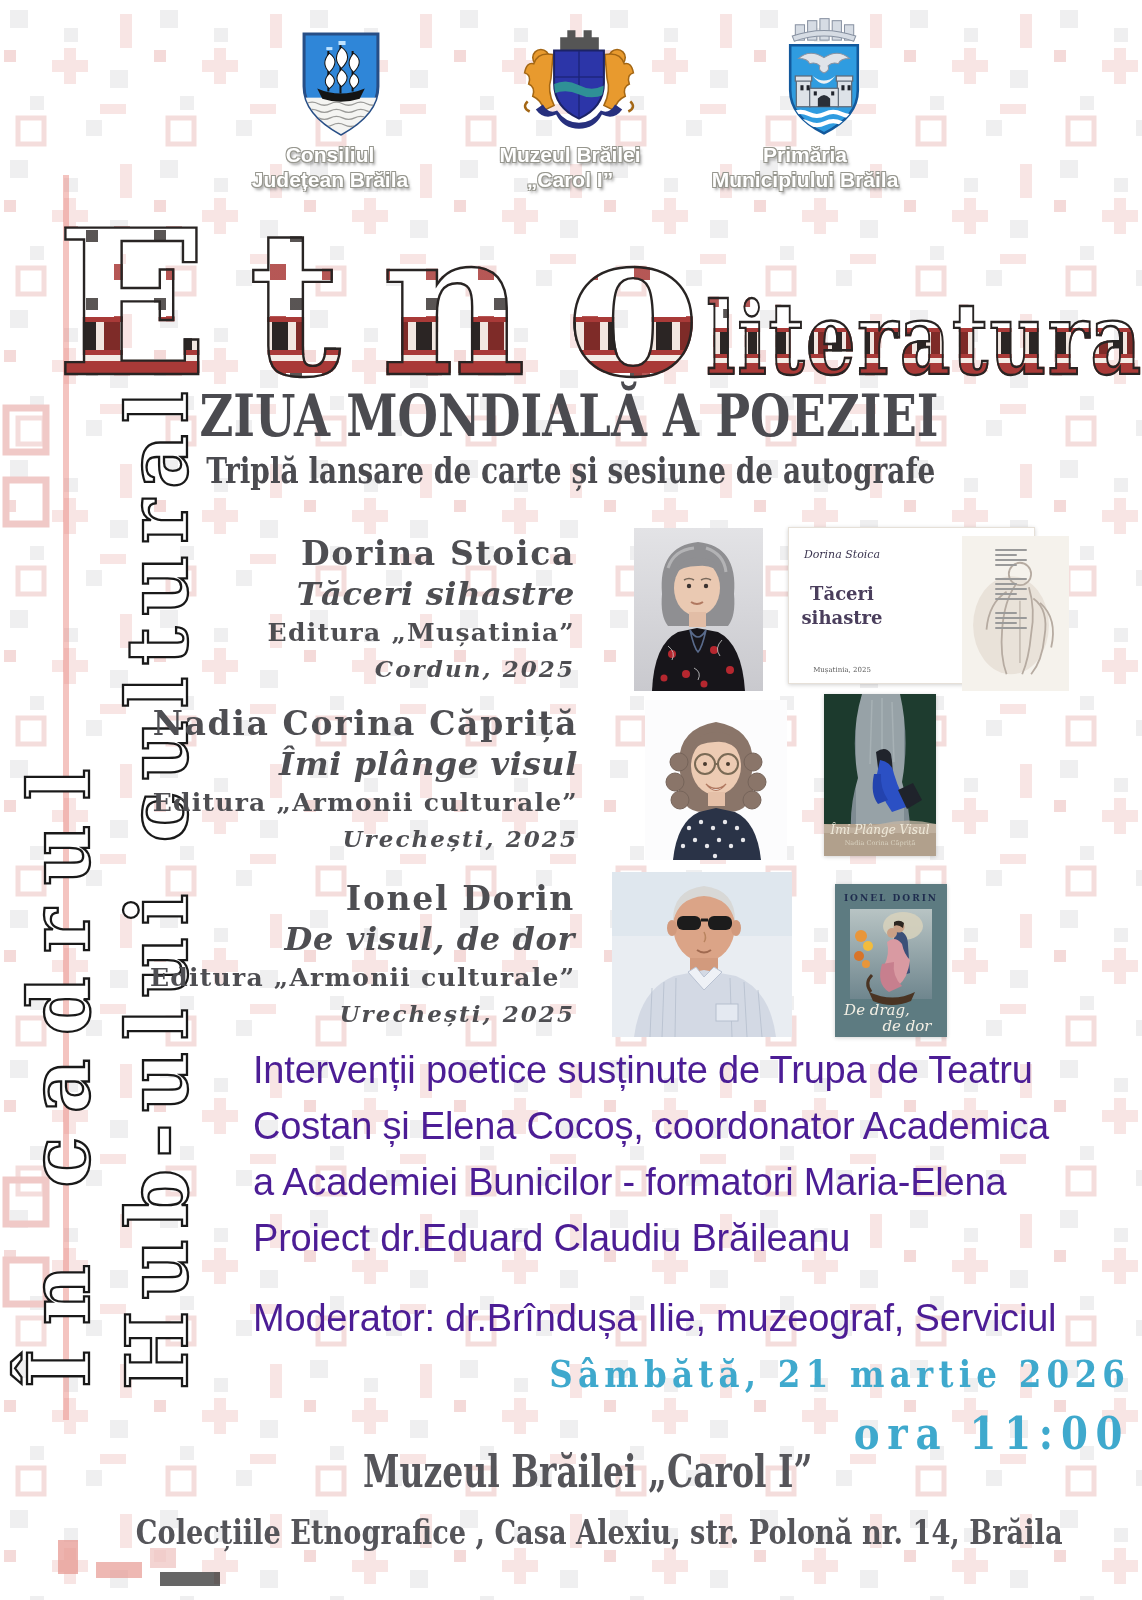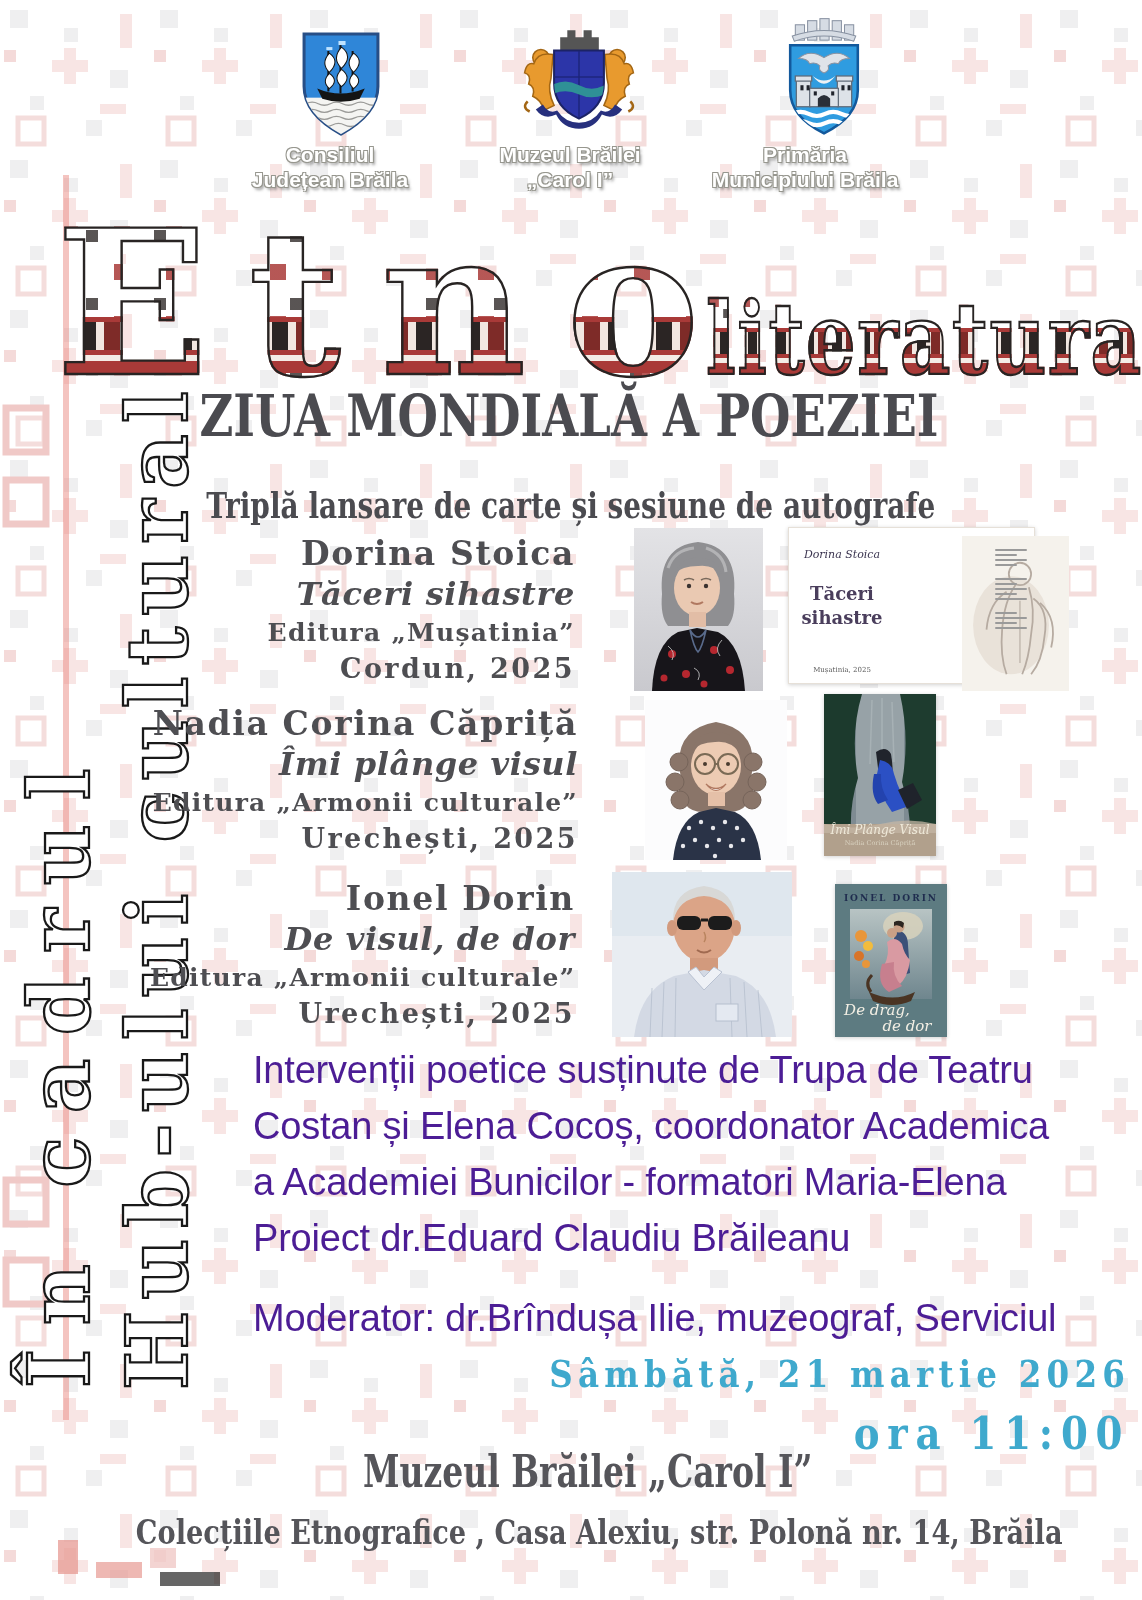--- a/index.html
+++ b/index.html
@@ -40,37 +40,37 @@
       conic-gradient(at 9px 9px,rgba(0,0,0,0) 0 270deg,rgba(43,37,36,.78) 270deg);
     background-size:auto,auto 22px,40px 40px,56px 56px;
     background-position:0 0,left calc(100% - 35px),4px 6px,22px 20px;
     background-repeat:no-repeat,repeat-x,repeat,repeat;}
 
   
   .heading{position:absolute;left:0;right:4px;top:382px;text-align:center;color:#4b4b50;
     font-family:"DejaVu Serif",serif;font-weight:700;font-size:58px;}
   .heading>span{display:inline-block;transform:scaleX(.80);transform-origin:center;white-space:nowrap;}
   .tagline{position:absolute;left:0;right:0;top:450px;text-align:center;color:#4b4b50;
-    font-family:"DejaVu Serif",serif;font-weight:700;font-size:35px;margin-top:35px;}
+    font-family:"DejaVu Serif",serif;font-weight:700;font-size:35px;}
   .tagline>span{display:inline-block;transform:scaleX(.80);transform-origin:center;white-space:nowrap;}
 
   
   .side{position:absolute;writing-mode:vertical-rl;transform:rotate(180deg);
     font-family:"DejaVu Serif",serif;font-weight:700;font-size:84px;white-space:nowrap;
     color:#fff;-webkit-text-stroke:2.3px #191919;line-height:1.1;}
   .side1{left:14px;top:788px;height:600px;letter-spacing:.28em;}
   .side2{left:112px;top:550px;height:840px;letter-spacing:.13em;}
 
   
   .author{position:absolute;text-align:right;color:#4e4e52;white-space:nowrap;
           font-family:"DejaVu Serif",serif;}
   .a-name {font-size:33px;font-weight:700;letter-spacing:.05em;line-height:41px;}
   .a-book {font-size:32px;font-weight:700;font-style:italic;letter-spacing:.02em;line-height:41px;}
   .a-pub  {font-size:25px;font-weight:700;letter-spacing:.05em;line-height:36px;}
-  .a-place{font-size:27px;font-weight:700;letter-spacing:.09em;line-height:36px;}
+  .a-place{font-size:23px;font-weight:700;letter-spacing:.09em;line-height:36px;font-style:italic;}
 
   .photo{position:absolute;}
   .photo svg{display:block;width:100%;height:100%;}
   .cover{position:absolute;box-shadow:0 1px 4px rgba(0,0,0,.18);background:#fff;}
   .cover svg{display:block;width:100%;height:100%;}
 
   
   .b1{font-family:"DejaVu Serif",serif;}
   .b1-author{position:absolute;left:8px;top:20px;width:90px;text-align:center;
     font-style:italic;font-size:11px;color:#3b3550;}

